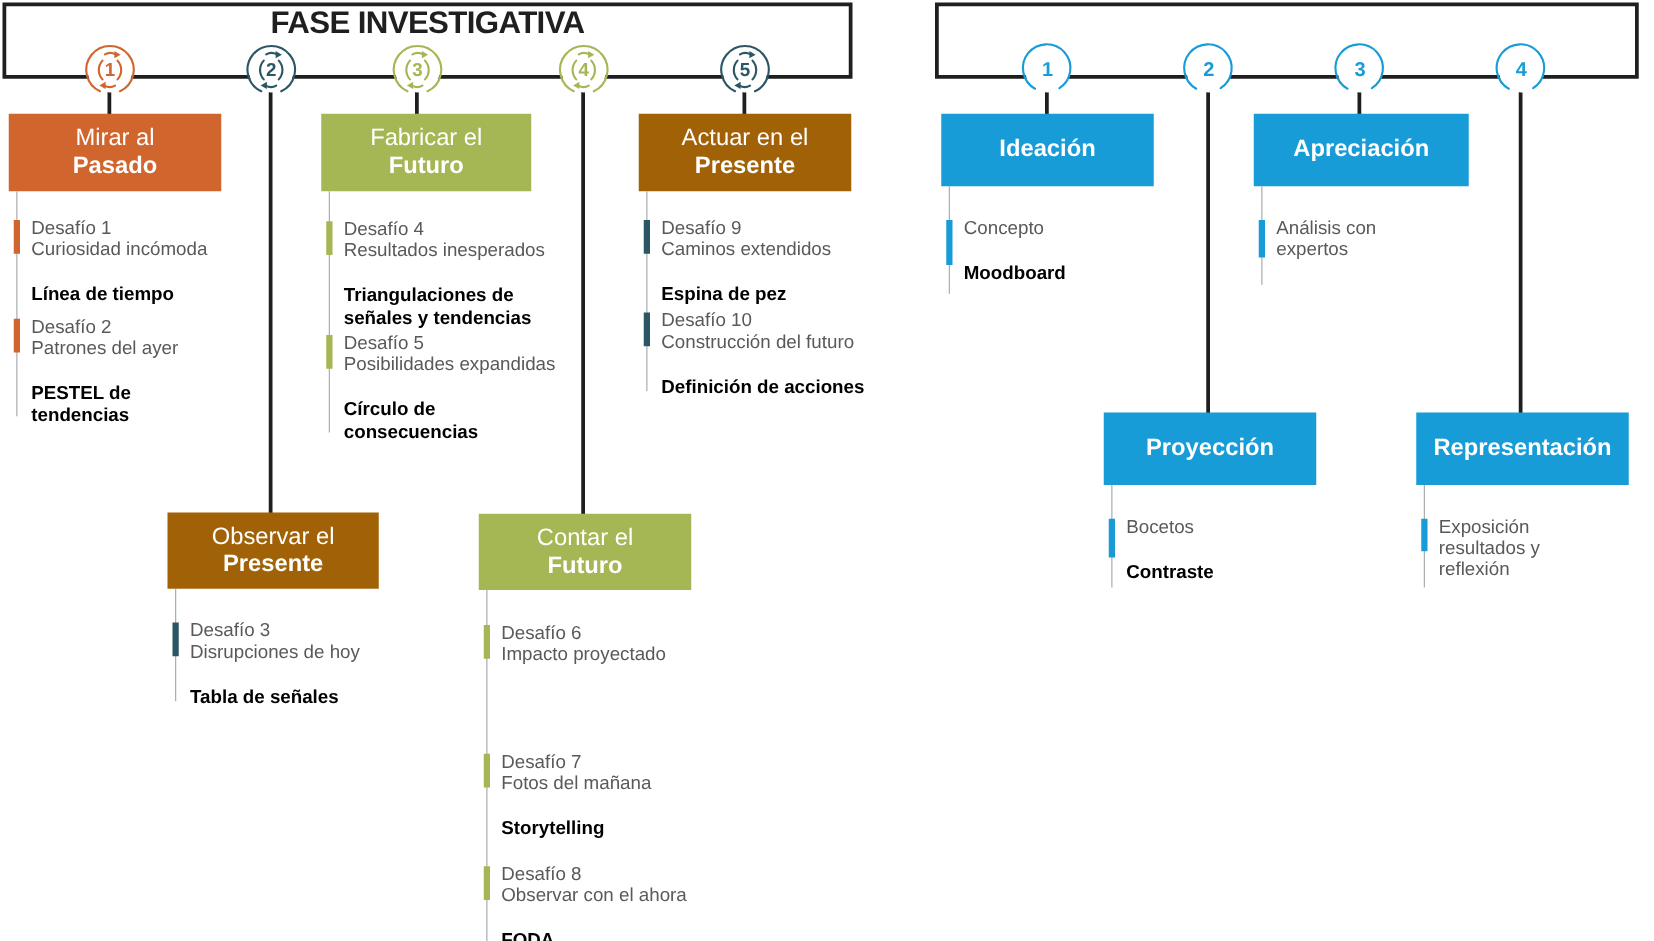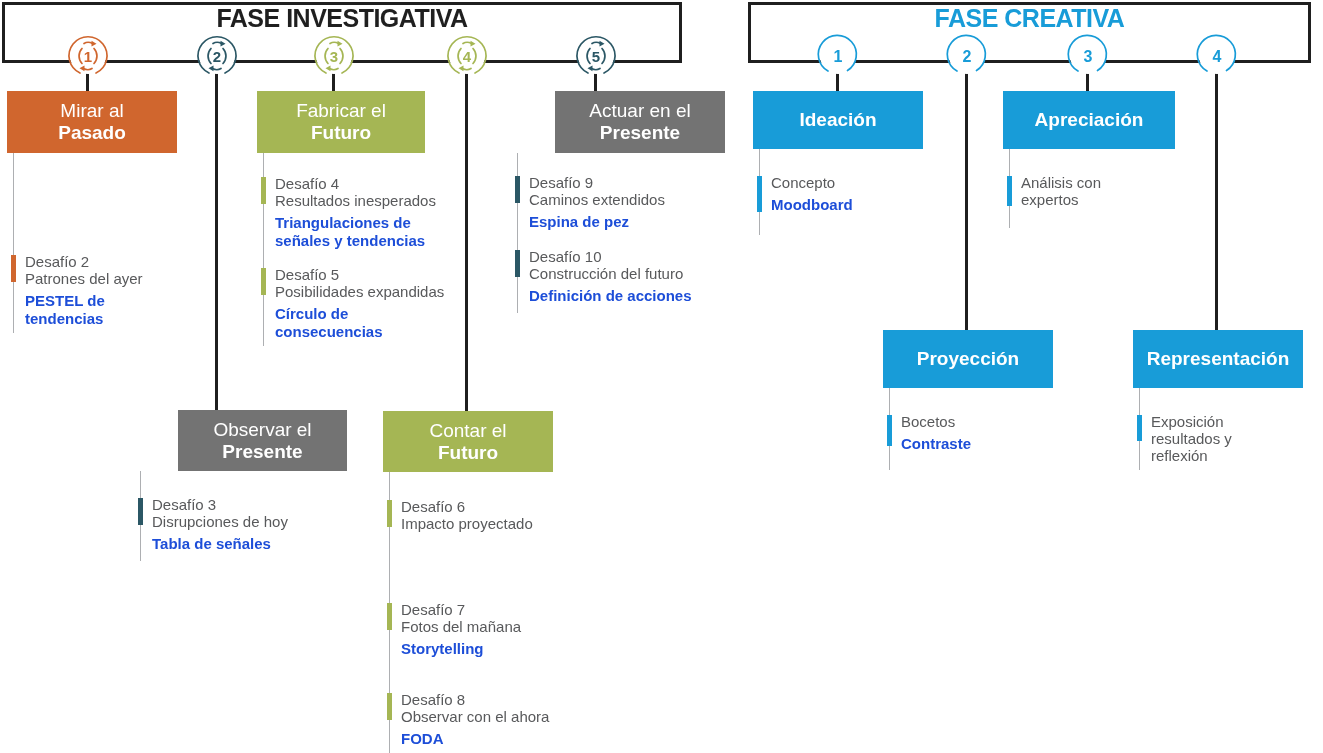--- a/index.html
+++ b/index.html
@@ -14,44 +14,43 @@
   .grayline{position:absolute;width:1px;background:#ADAFB2;}
 
   .msvg{position:absolute;width:44px;height:44px;}
   .c-orange{color:#D0662E;} .c-teal{color:#2B5765;} .c-green{color:#A5B654;} .c-blue{color:#189CD8;}
   .msvg .s{stroke:currentColor;stroke-width:1.7;fill:none;stroke-linecap:round;}
   .msvg .f{fill:currentColor;}
   .msvg .ntext{fill:currentColor;font-weight:bold;font-size:15px;text-anchor:middle;dominant-baseline:central;font-family:"Liberation Sans",sans-serif;}
   .msvg .ntext.big{font-size:16px;}
 
   .box{position:absolute;color:#ffffff;text-align:center;box-sizing:border-box;}
-  .bg-orange{background:#D0662E;} .bg-green{background:#A5B654;} .bg-teal{background:#737373;margin-left:44px;} .bg-blue{background:#189CD8;}
+  .bg-orange{background:#D0662E;} .bg-green{background:#A5B654;} .bg-teal{background:#a16207;} .bg-blue{background:#189CD8;}
   .box .t1{display:block;font-size:19px;line-height:22px;margin-top:9px;}
   .box .t2{display:block;font-size:19px;line-height:22px;font-weight:bold;}
   .box.single{display:flex;align-items:center;justify-content:center;font-size:19px;font-weight:bold;}
 
   .item{position:absolute;}
   .item .tick{position:absolute;left:0;top:2px;width:5px;height:27px;}
   .tick.orange{background:#D0662E;} .tick.teal{background:#2B5765;} .tick.green{background:#A5B654;} .tick.blue{background:#189CD8;}
   .item .itext{margin-left:14px;width:190px;}
   .item .l{display:block;font-size:15px;line-height:17px;color:#58595B;white-space:nowrap;}
   .item .l:empty{display:none;}
-  .item .tool{display:block;font-size:15px;line-height:18px;font-weight:bold;color:#1d4ed8;margin-top:5px;}
+  .item .tool{display:block;font-size:15px;line-height:18px;font-weight:bold;color:#000000;margin-top:19px;}
   .item .tool:empty{display:none;}
 </style>
 </head>
 <body>
 
 <div class="canvas">
 
   <div class="phase-rect" style="left:2px;top:2px;width:680px;height:61px"></div>
   <div class="phase-rect" style="left:748px;top:2px;width:563px;height:61px"></div>
 
   <div class="phase-title" style="left:2px;top:4px;width:680px">FASE INVESTIGATIVA</div>
-  <div class="phase-title blue" style="left:748px;top:4px;width:563px">FASE CREATIVA</div>
 
   <div class="conn" style="left:86px;top:73px;height:19px"></div>
   <div class="conn" style="left:215px;top:73px;height:338px"></div>
   <div class="conn" style="left:332px;top:73px;height:19px"></div>
   <div class="conn" style="left:465px;top:73px;height:339px"></div>
   <div class="conn" style="left:594px;top:73px;height:19px"></div>
   <div class="conn" style="left:836px;top:73px;height:19px"></div>
   <div class="conn" style="left:965px;top:73px;height:258px"></div>
   <div class="conn" style="left:1086px;top:73px;height:19px"></div>
   <div class="conn" style="left:1215px;top:73px;height:258px"></div>
@@ -161,20 +160,28 @@
   <div class="grayline" style="left:13px;top:153px;height:180px"></div>
   <div class="grayline" style="left:140px;top:471px;height:90px"></div>
   <div class="grayline" style="left:263px;top:153px;height:193px"></div>
   <div class="grayline" style="left:389px;top:472px;height:281px"></div>
   <div class="grayline" style="left:517px;top:153px;height:160px"></div>
   <div class="grayline" style="left:759px;top:149px;height:86px"></div>
   <div class="grayline" style="left:889px;top:388px;height:82px"></div>
   <div class="grayline" style="left:1009px;top:149px;height:79px"></div>
   <div class="grayline" style="left:1139px;top:388px;height:82px"></div>
 
+  <div class="item" style="left:11px;top:174px">
+    <span class="tick orange"></span>
+    <div class="itext">
+      <span class="l">Desafío 1</span>
+      <span class="l">Curiosidad incómoda</span>
+      <span class="tool">Línea de tiempo</span>
+    </div>
+  </div>
   <div class="item" style="left:11px;top:253px">
     <span class="tick orange"></span>
     <div class="itext">
       <span class="l">Desafío 2</span>
       <span class="l">Patrones del ayer</span>
       <span class="tool" style="width:100px">PESTEL de tendencias</span>
     </div>
   </div>
 
   <div class="item" style="left:138px;top:496px">

